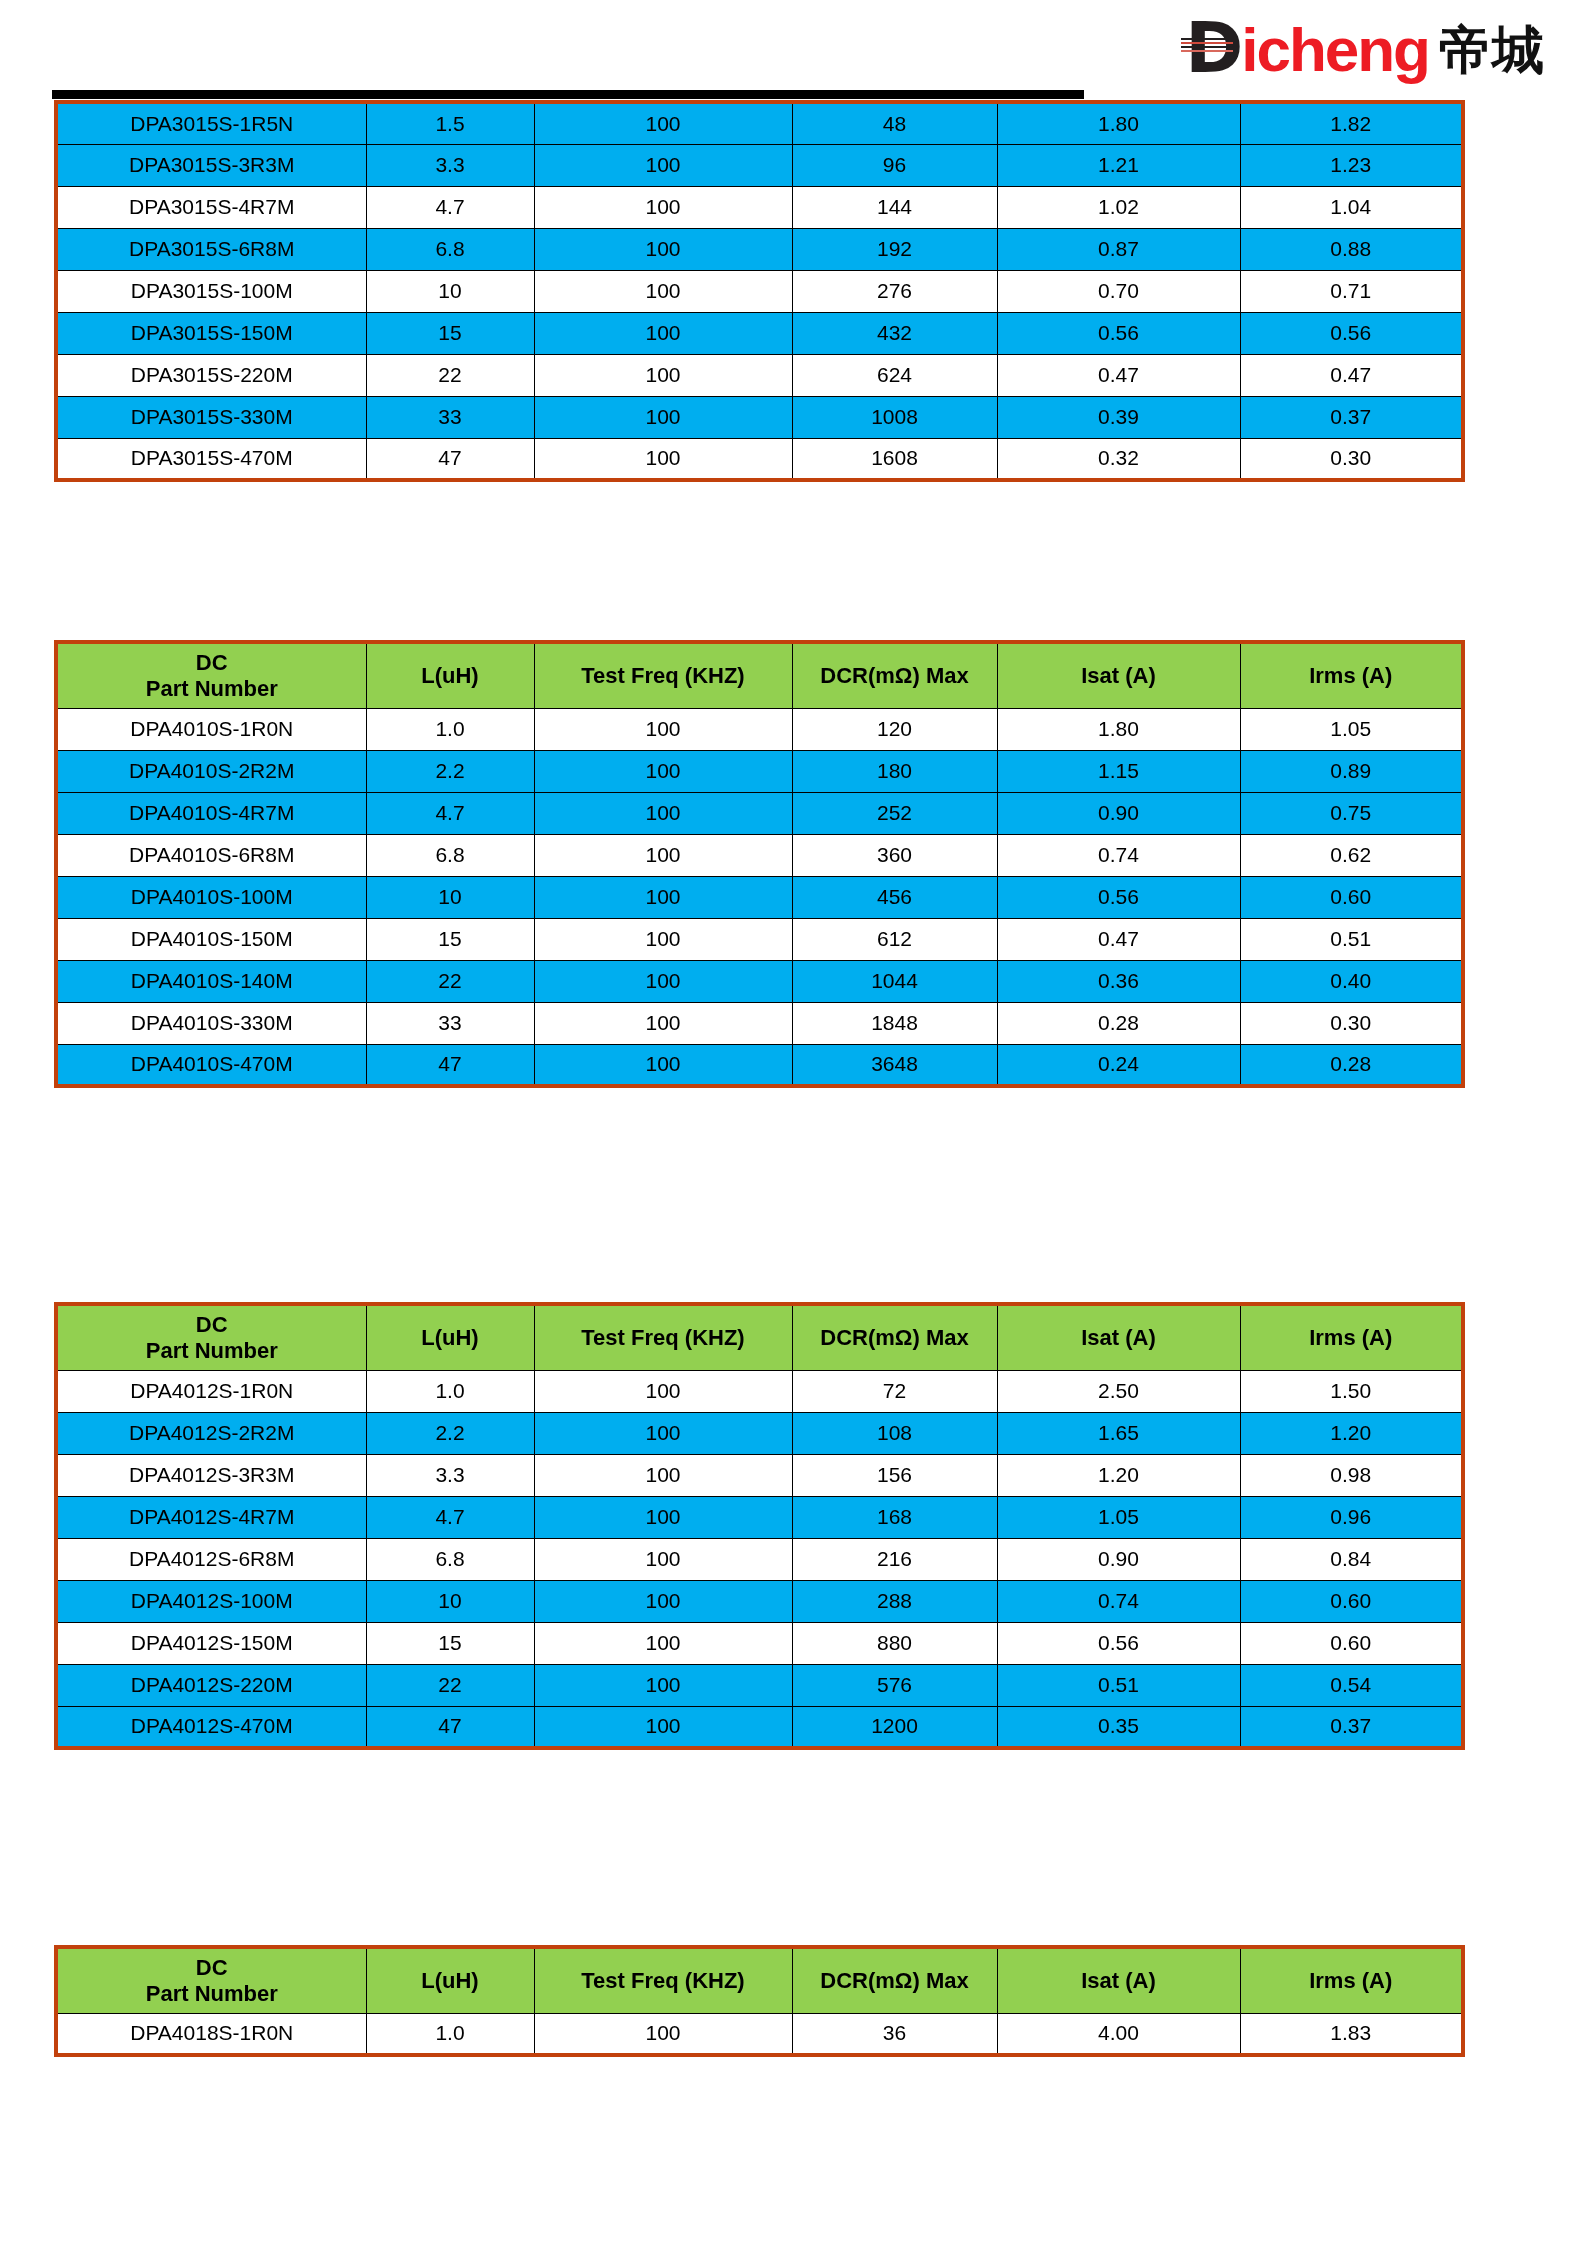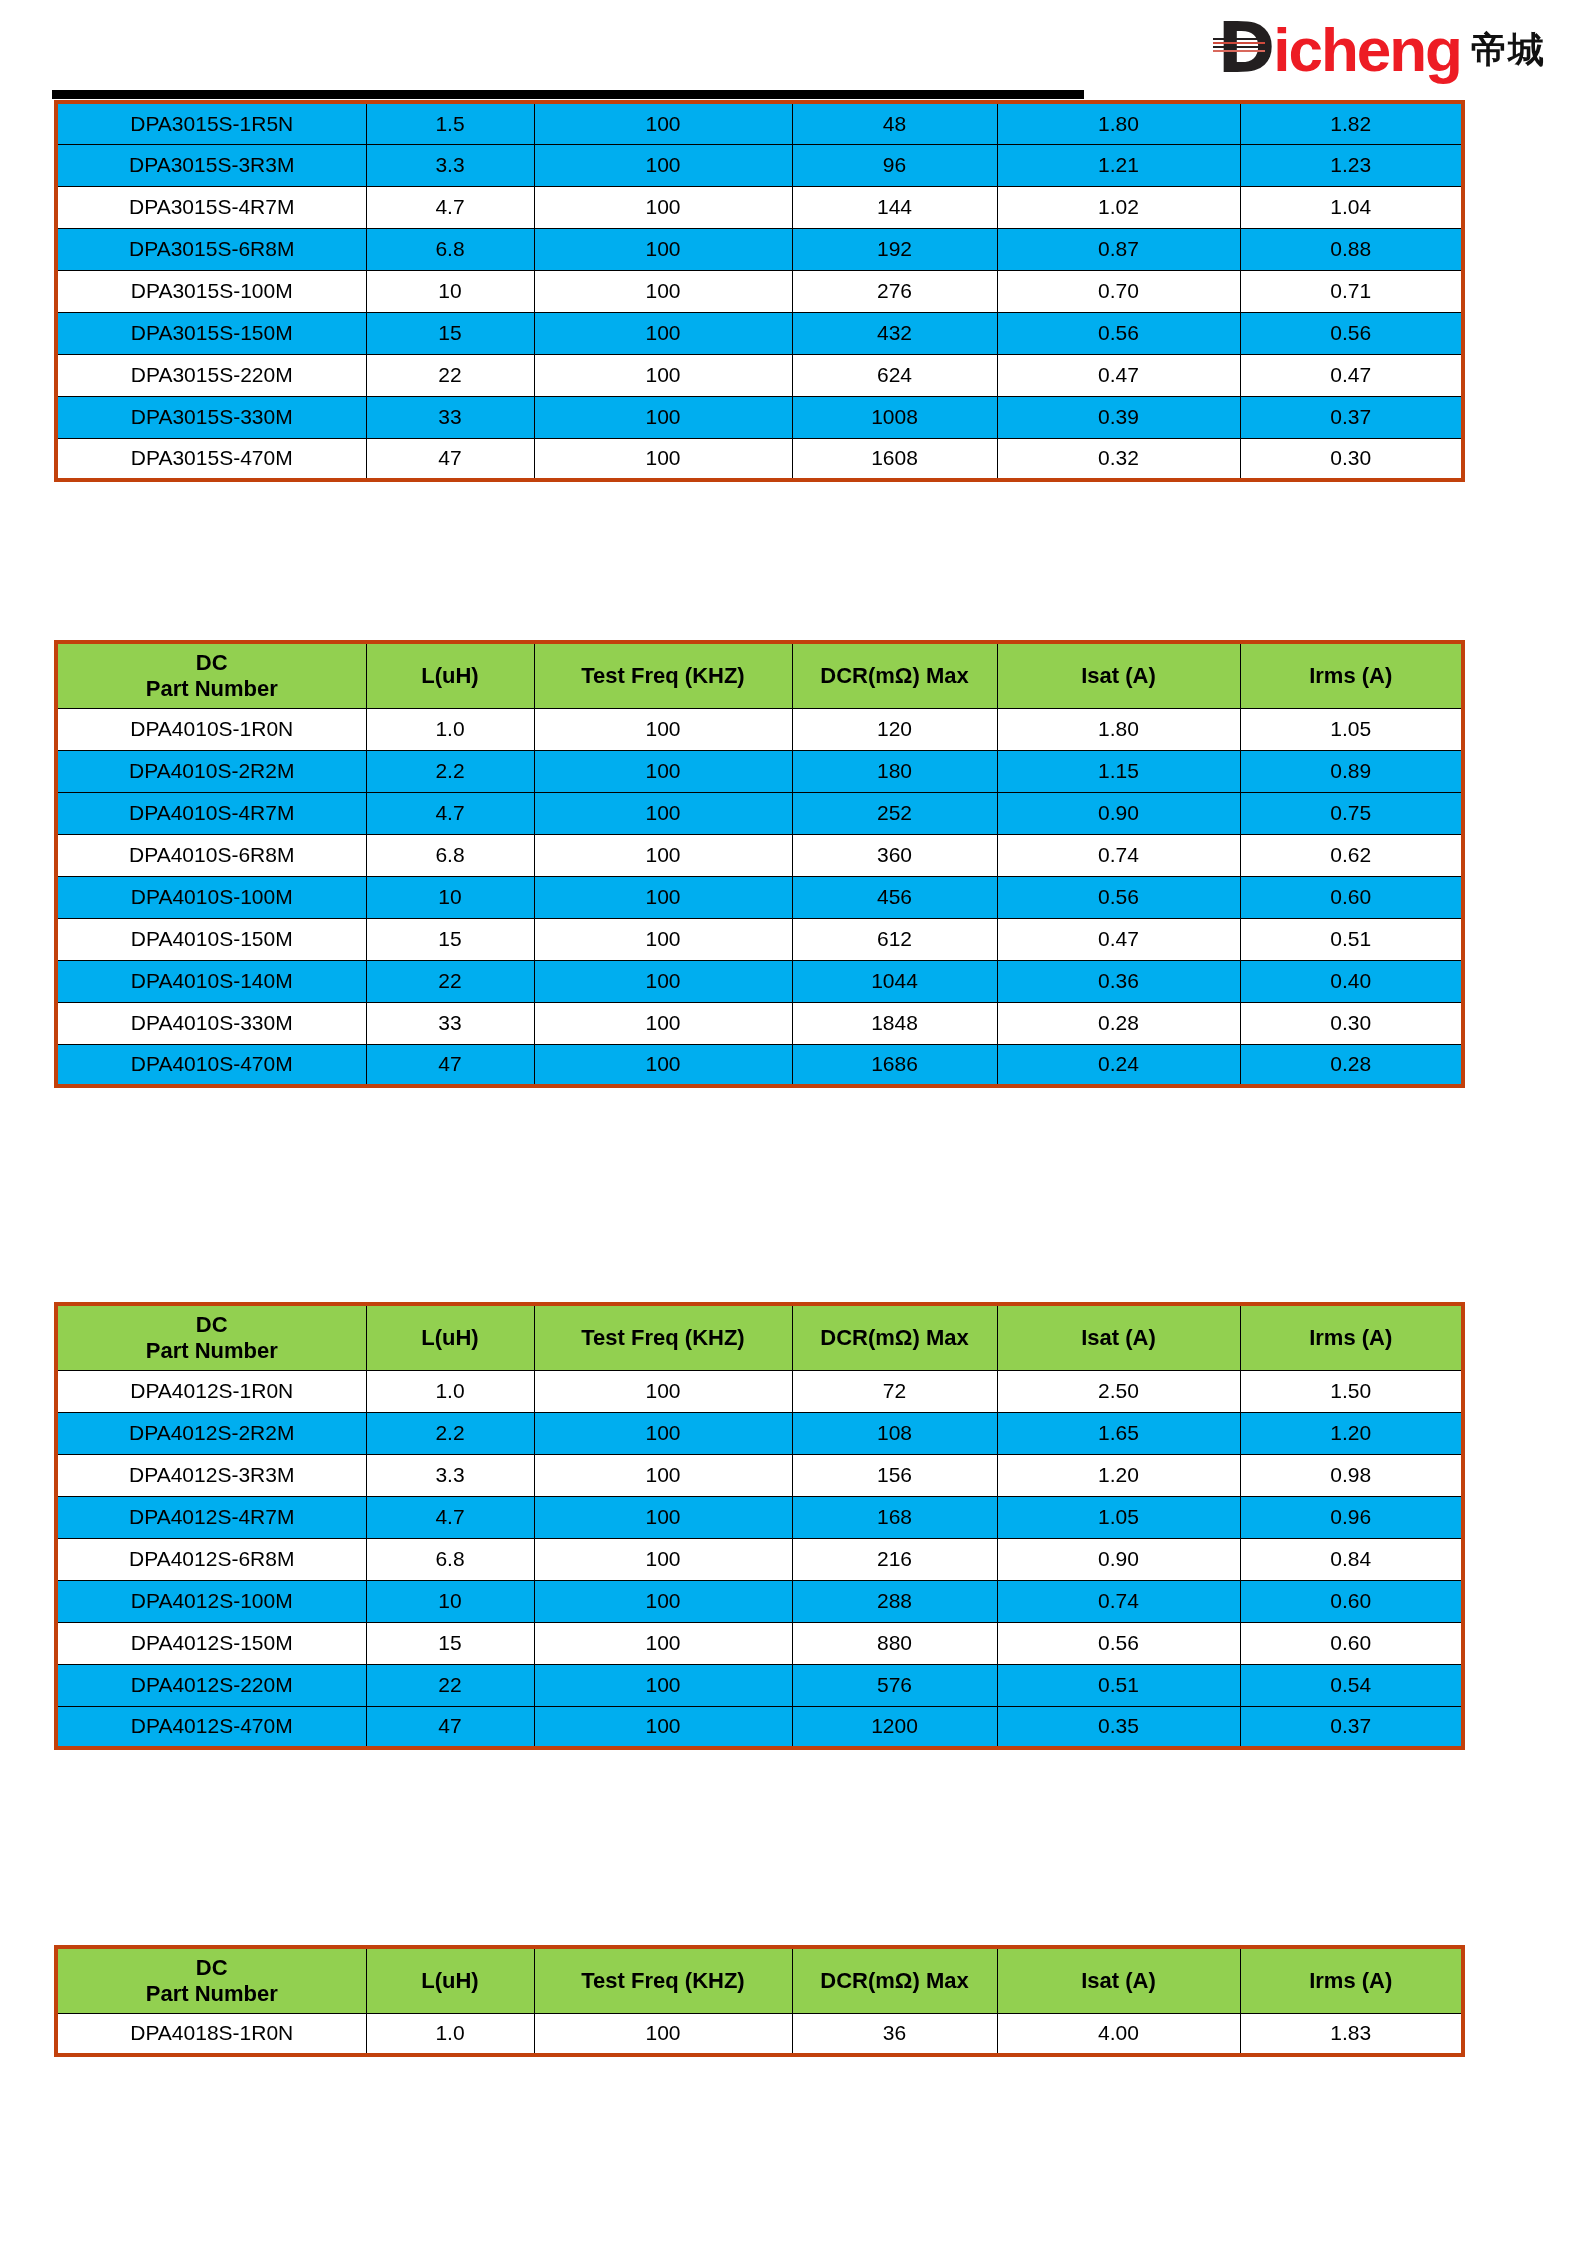--- a/index.html
+++ b/index.html
@@ -72,21 +72,21 @@
     font-weight: 900;
     font-size: 62px;
     color: #ed1c24;
     letter-spacing: -2px;
     line-height: 56px;
     margin-left: -4px;
   }
   .logo-cn {
     font-family: "DejaVu Sans", sans-serif;
     font-weight: 700;
-    font-size: 36px;
+    font-size: 52px;
     color: #111111;
     line-height: 56px;
     margin-left: 10px;
     letter-spacing: 1px;
     text-align: right;
   }
   .rule-thick {
     position: absolute;
     left: 52px;
     top: 90px;
@@ -328,21 +328,21 @@
           <td>33</td>
           <td>100</td>
           <td>1848</td>
           <td>0.28</td>
           <td>0.30</td>
         </tr>
         <tr class="blue">
           <td>DPA4010S-470M</td>
           <td>47</td>
           <td>100</td>
-          <td>1686</td>
+          <td>3648</td>
           <td>0.24</td>
           <td>0.28</td>
         </tr>
       </tbody>
   </table>
 
   <table class="tbl" id="table-3">
     <colgroup>
       <col class="c-part">
         <col class="c-l">

